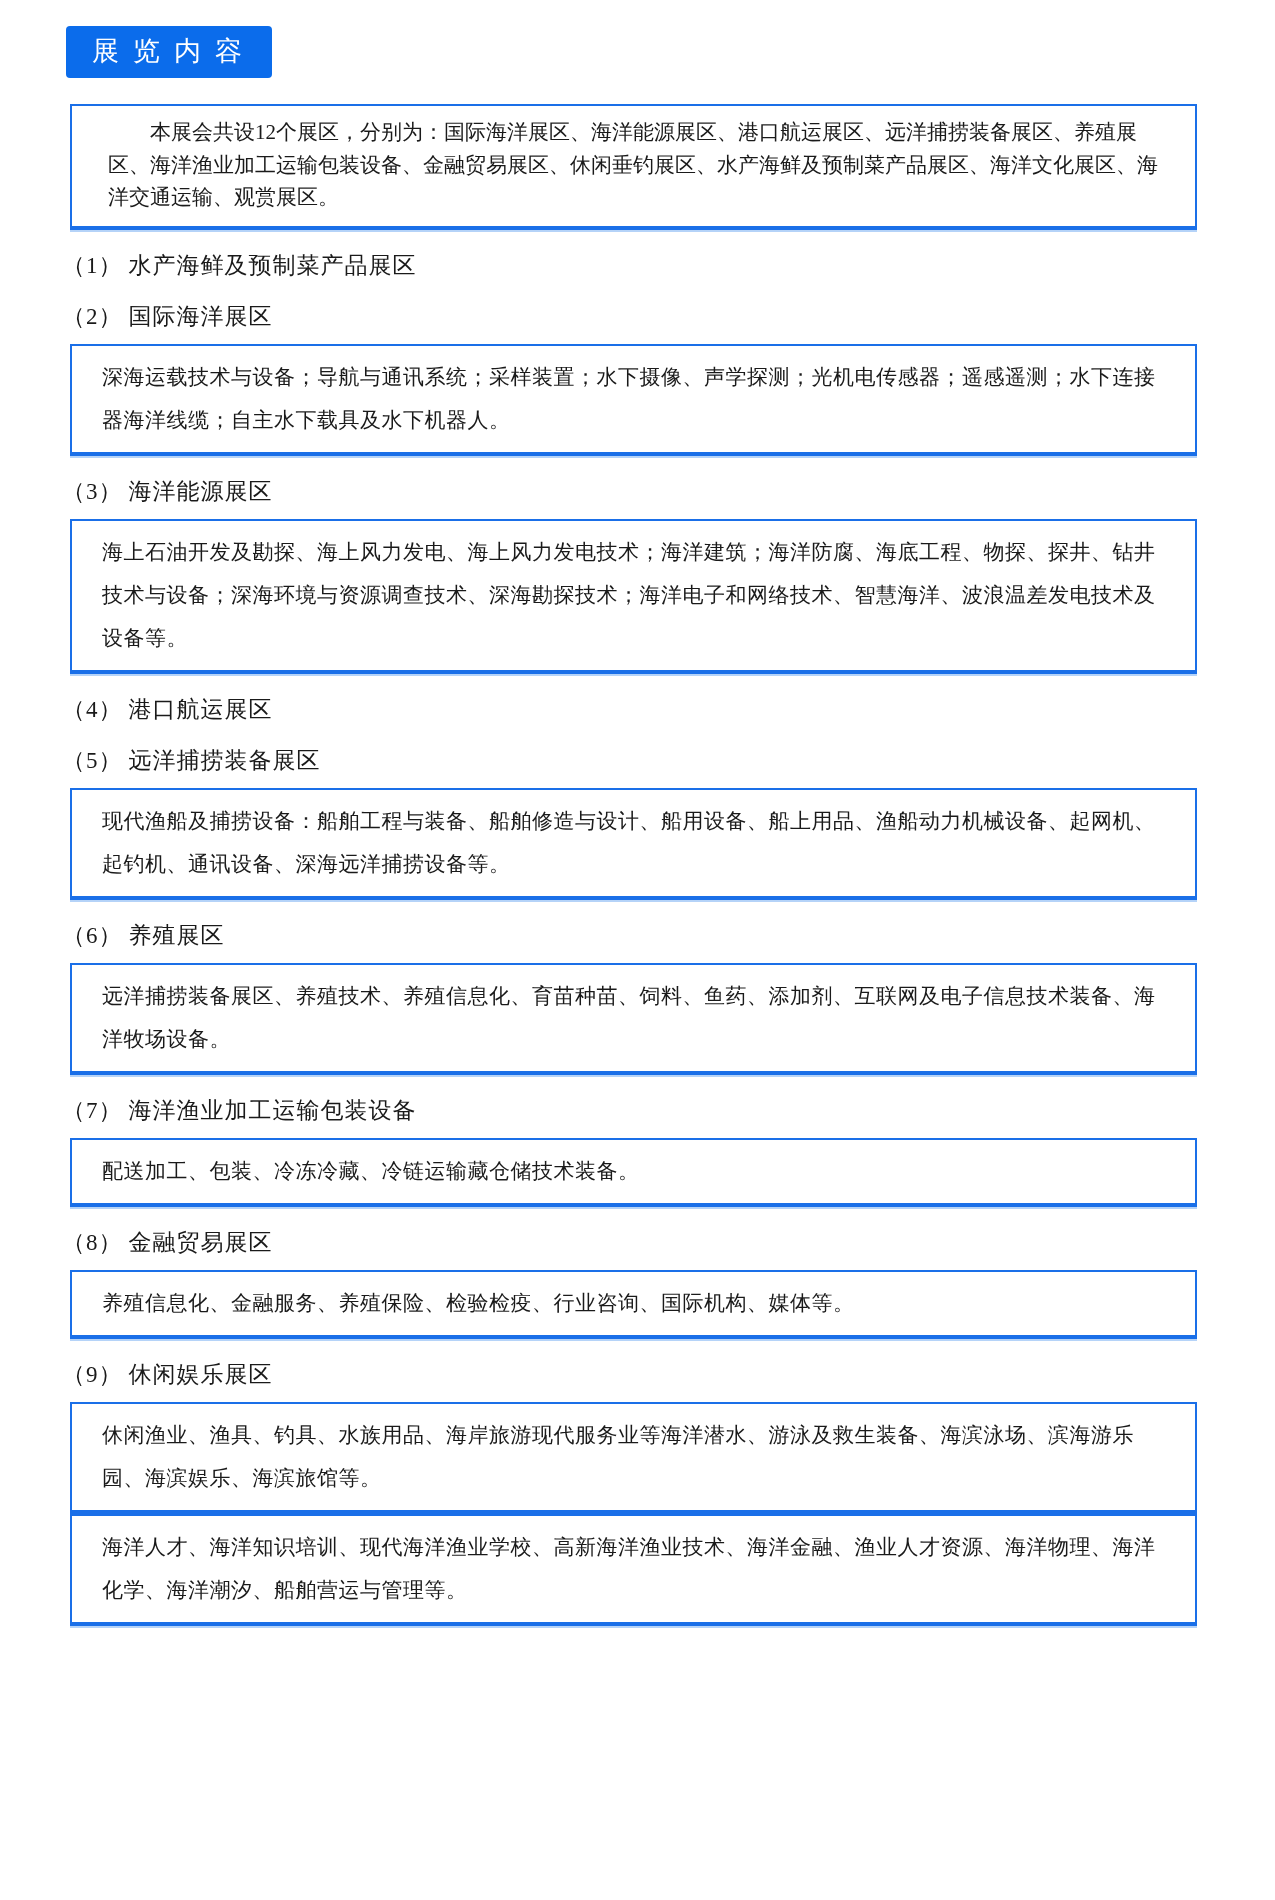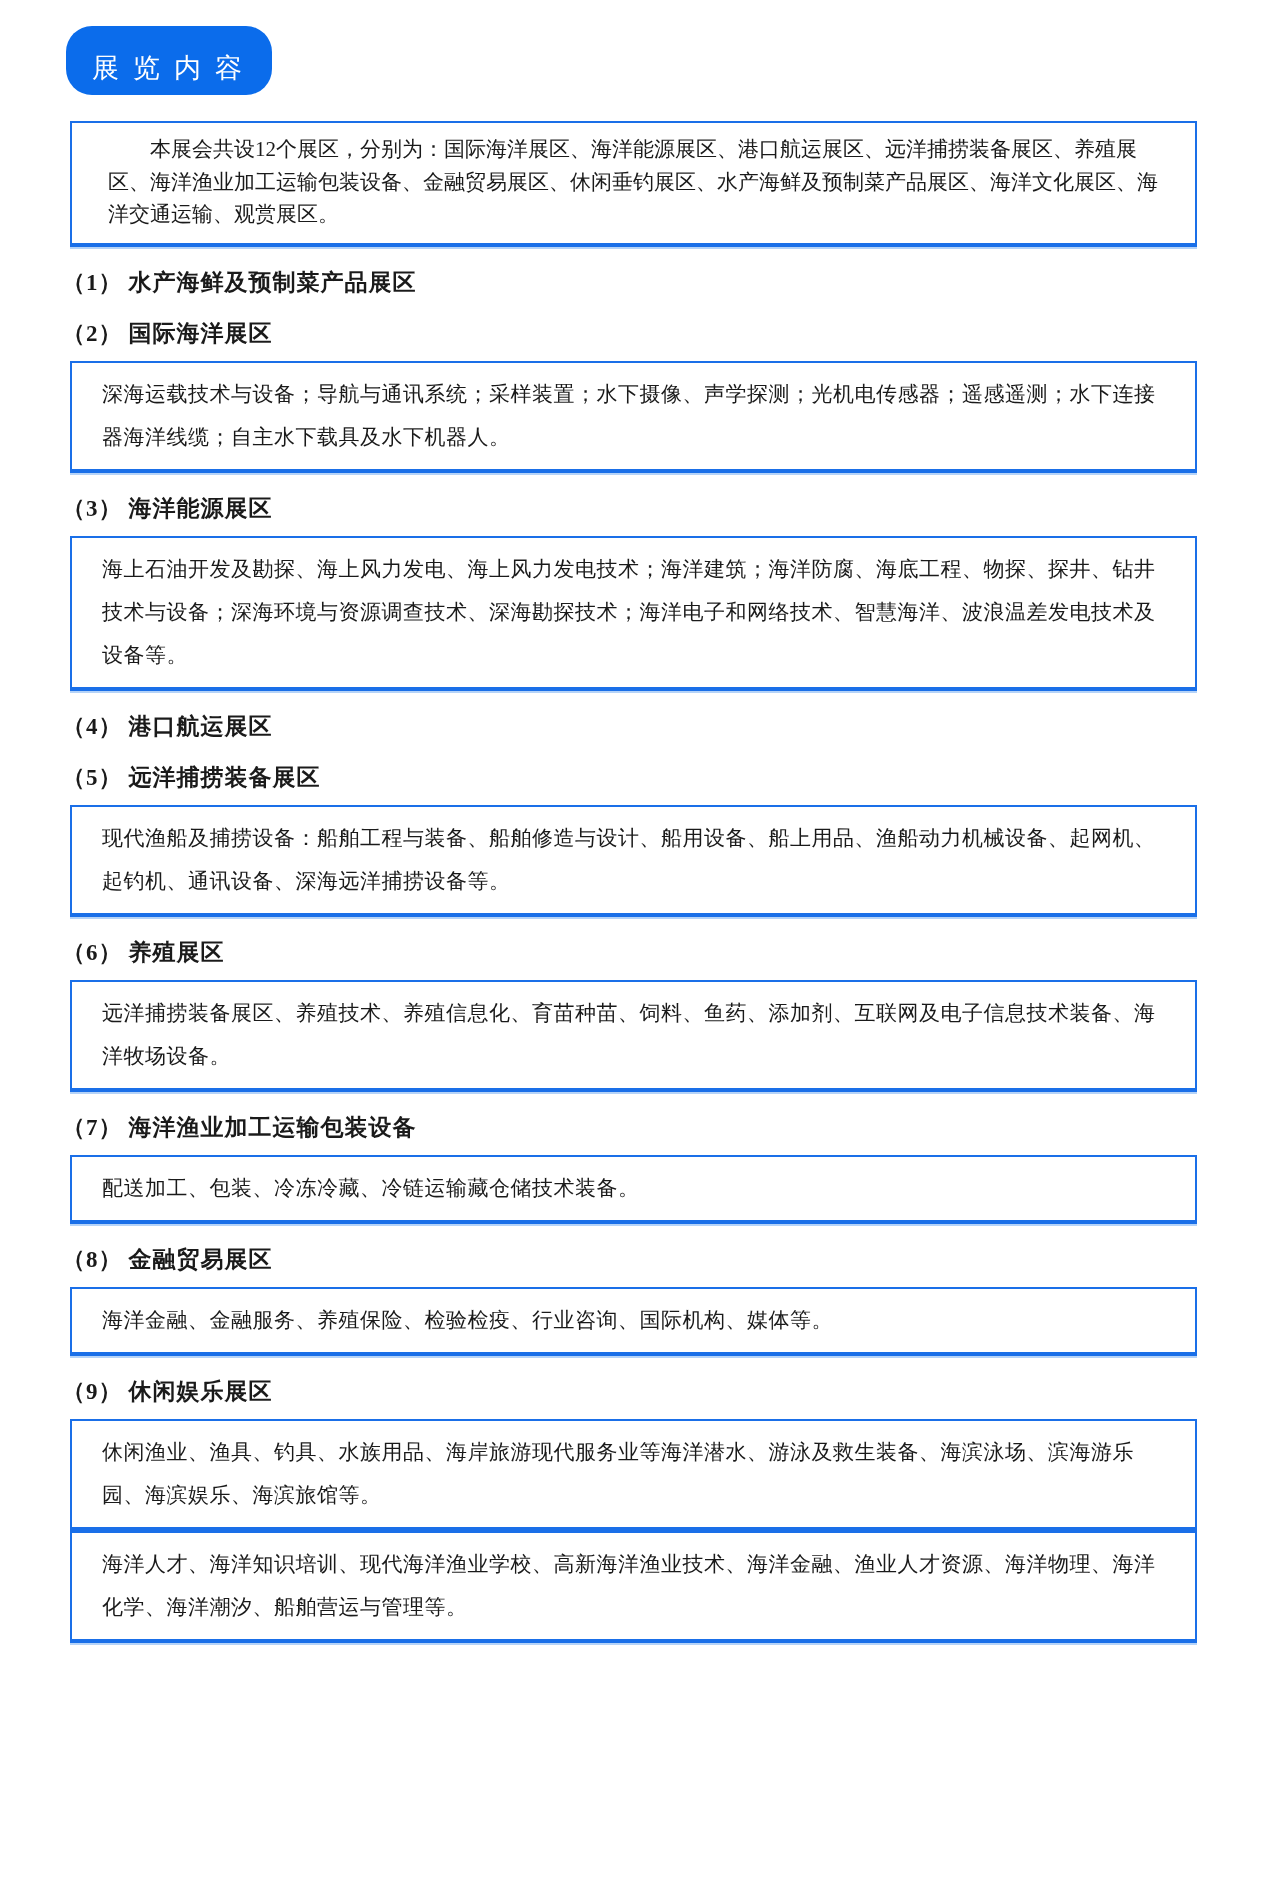--- a/index.html
+++ b/index.html
@@ -20,22 +20,22 @@
     width: 1275px;
     padding: 26px 78px 30px 60px;
   }
   
   .badge {
     display: inline-block;
     background: #0b6ceb;
     color: #ffffff;
     font-size: 27px;
     letter-spacing: 14px;
-    padding: 24px 16px 9px 26px;
-    border-radius: 26px;
+    padding: 7px 16px 9px 26px;
+    border-radius: 4px;
     margin-left: 6px;
     font-family: Liberation Serif, serif;
   }
   
   .box {
     box-sizing: border-box;
     border: 2px solid #1a6fe8;
     border-bottom-width: 4px;
     box-shadow: 0 2px 0 rgba(120, 175, 242, 0.55);
     background: #ffffff;
@@ -49,21 +49,21 @@
   .intro-text {
     font-size: 21px;
     line-height: 1.55;
     text-indent: 2em;
     margin: 0;
   }
   
   .section-heading {
     font-size: 23px;
     margin: 20px 0 12px 2px;
-    font-weight: bold;
+    font-weight: normal;
     letter-spacing: 1px;
   }
   .section-heading .num {
     margin-right: 6px;
   }
   .section-content {
     font-size: 21px;
     line-height: 2.05;
     margin: 0;
     letter-spacing: 0.5px;
@@ -136,21 +136,21 @@
     <div class="box">
       <p class="section-content">配送加工、包装、冷冻冷藏、冷链运输藏仓储技术装备。</p>
     </div>
   </section>
 
   <section>
     <h3 class="section-heading">
       <span class="num">（8）</span><span class="title">金融贸易展区</span>
     </h3>
     <div class="box">
-      <p class="section-content">海洋金融、金融服务、养殖保险、检验检疫、行业咨询、国际机构、媒体等。</p>
+      <p class="section-content">养殖信息化、金融服务、养殖保险、检验检疫、行业咨询、国际机构、媒体等。</p>
     </div>
   </section>
 
   <section>
     <h3 class="section-heading">
       <span class="num">（9）</span><span class="title">休闲娱乐展区</span>
     </h3>
     <div class="box">
       <p class="section-content">休闲渔业、渔具、钓具、水族用品、海岸旅游现代服务业等海洋潜水、游泳及救生装备、海滨泳场、滨海游乐园、海滨娱乐、海滨旅馆等。</p>
     </div>

